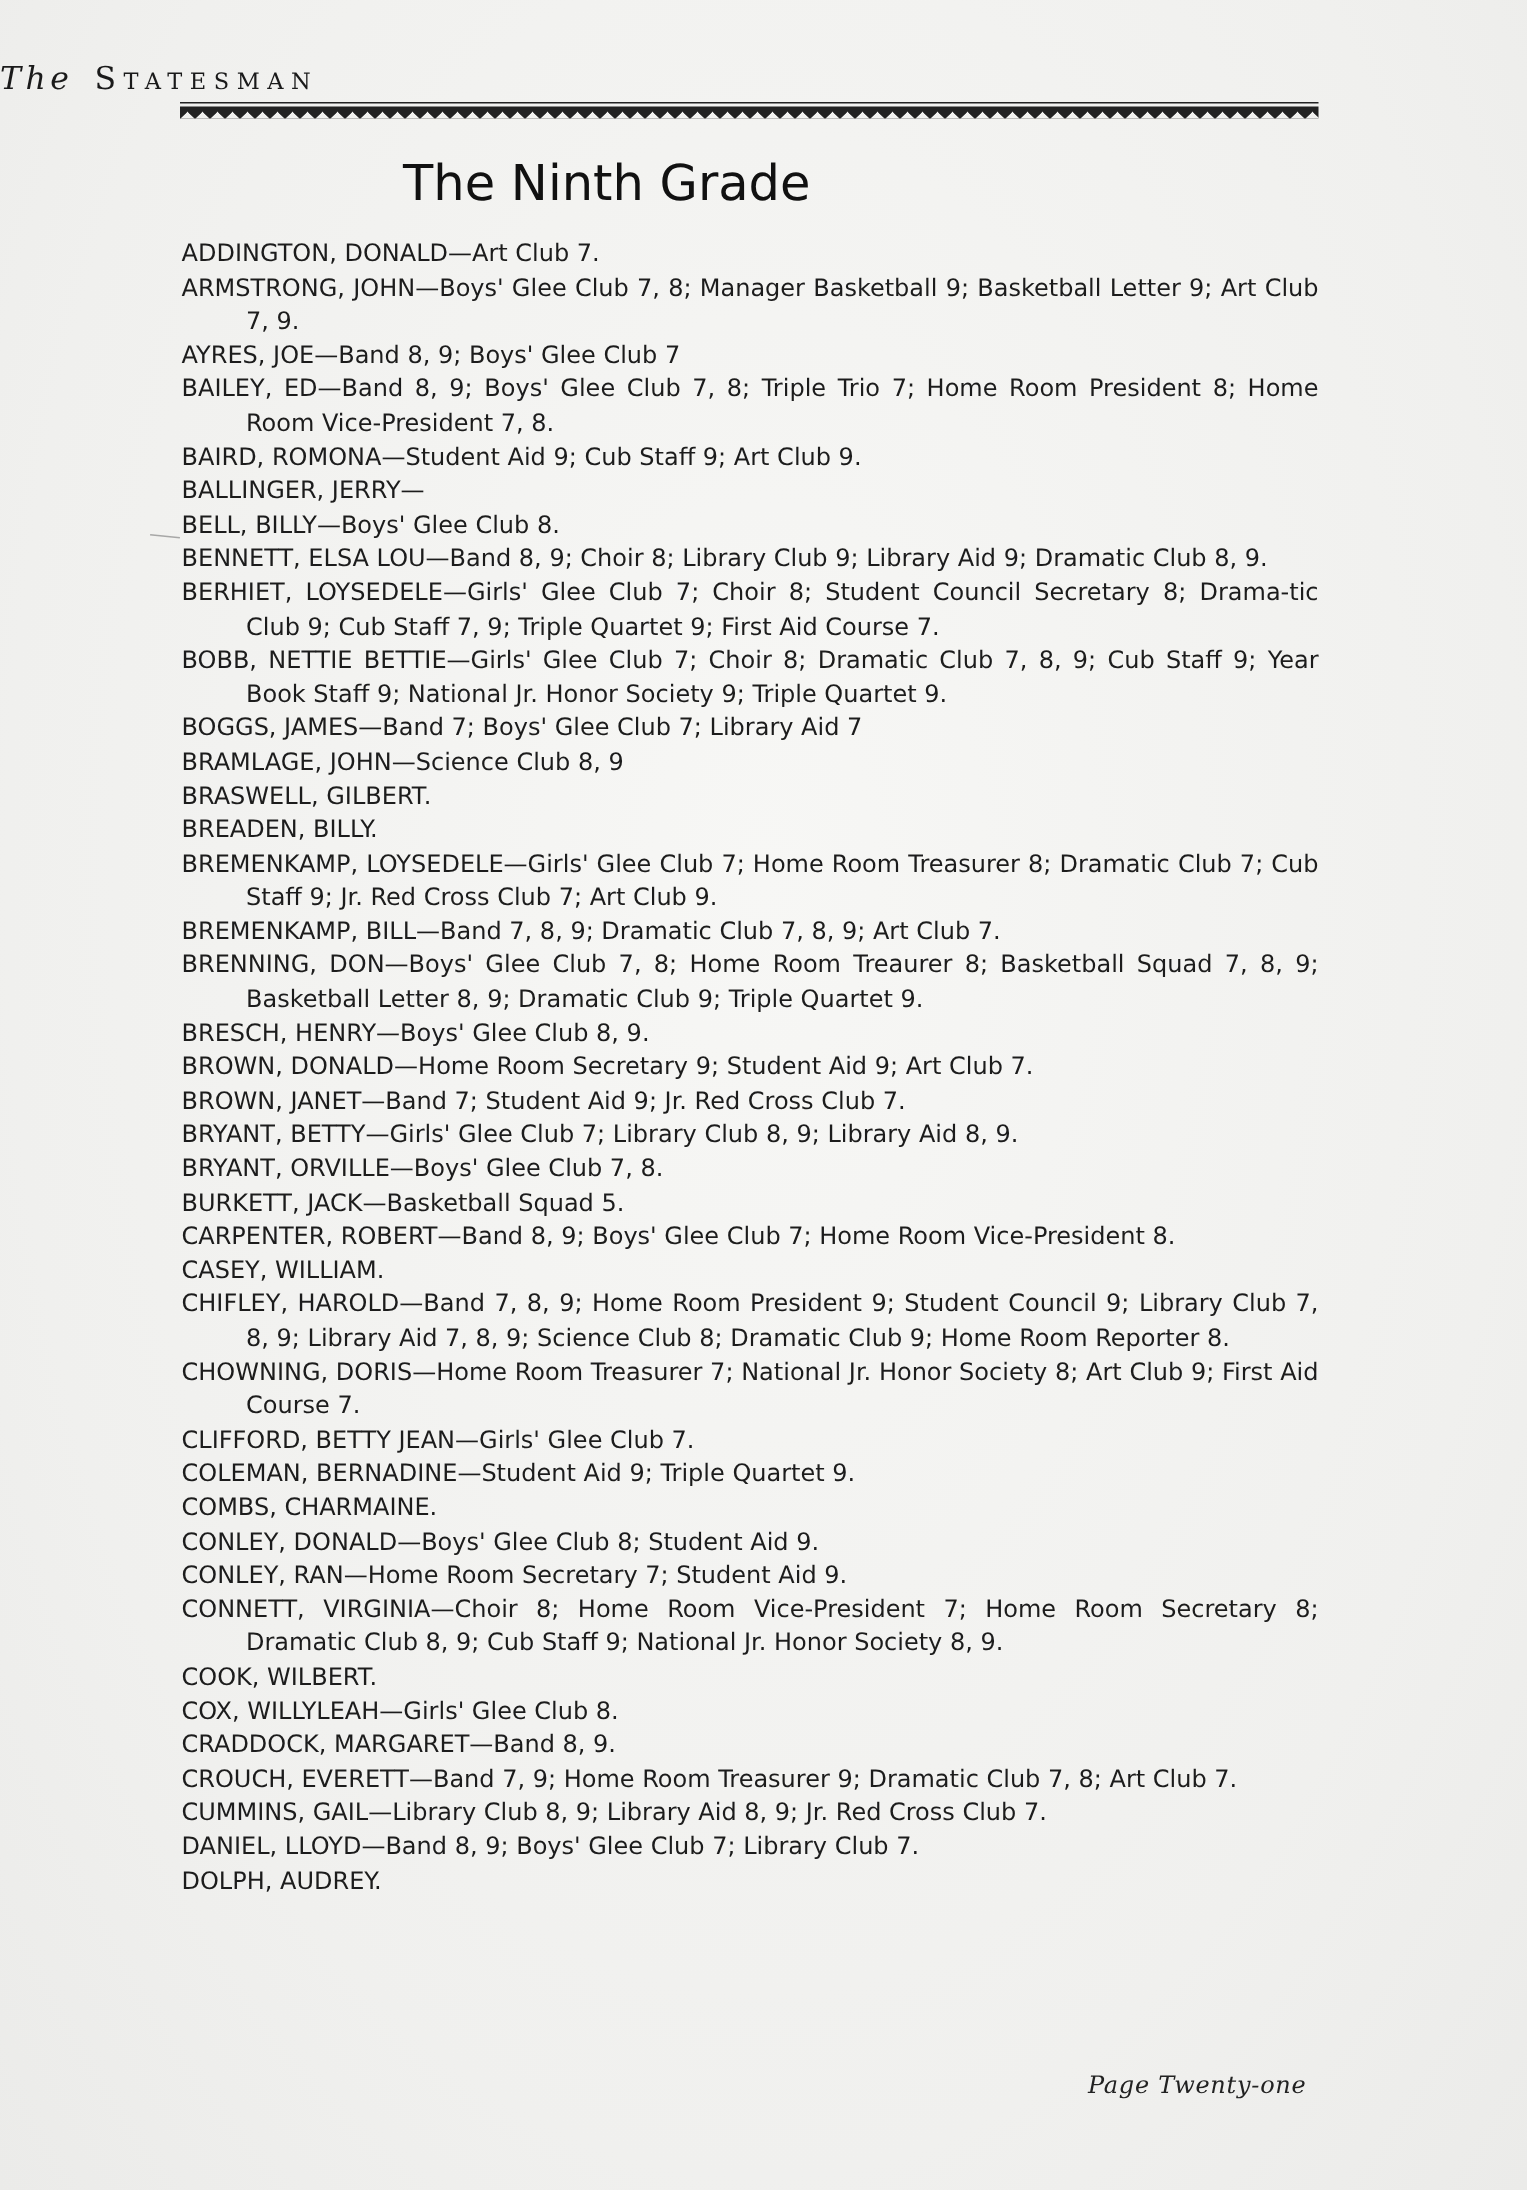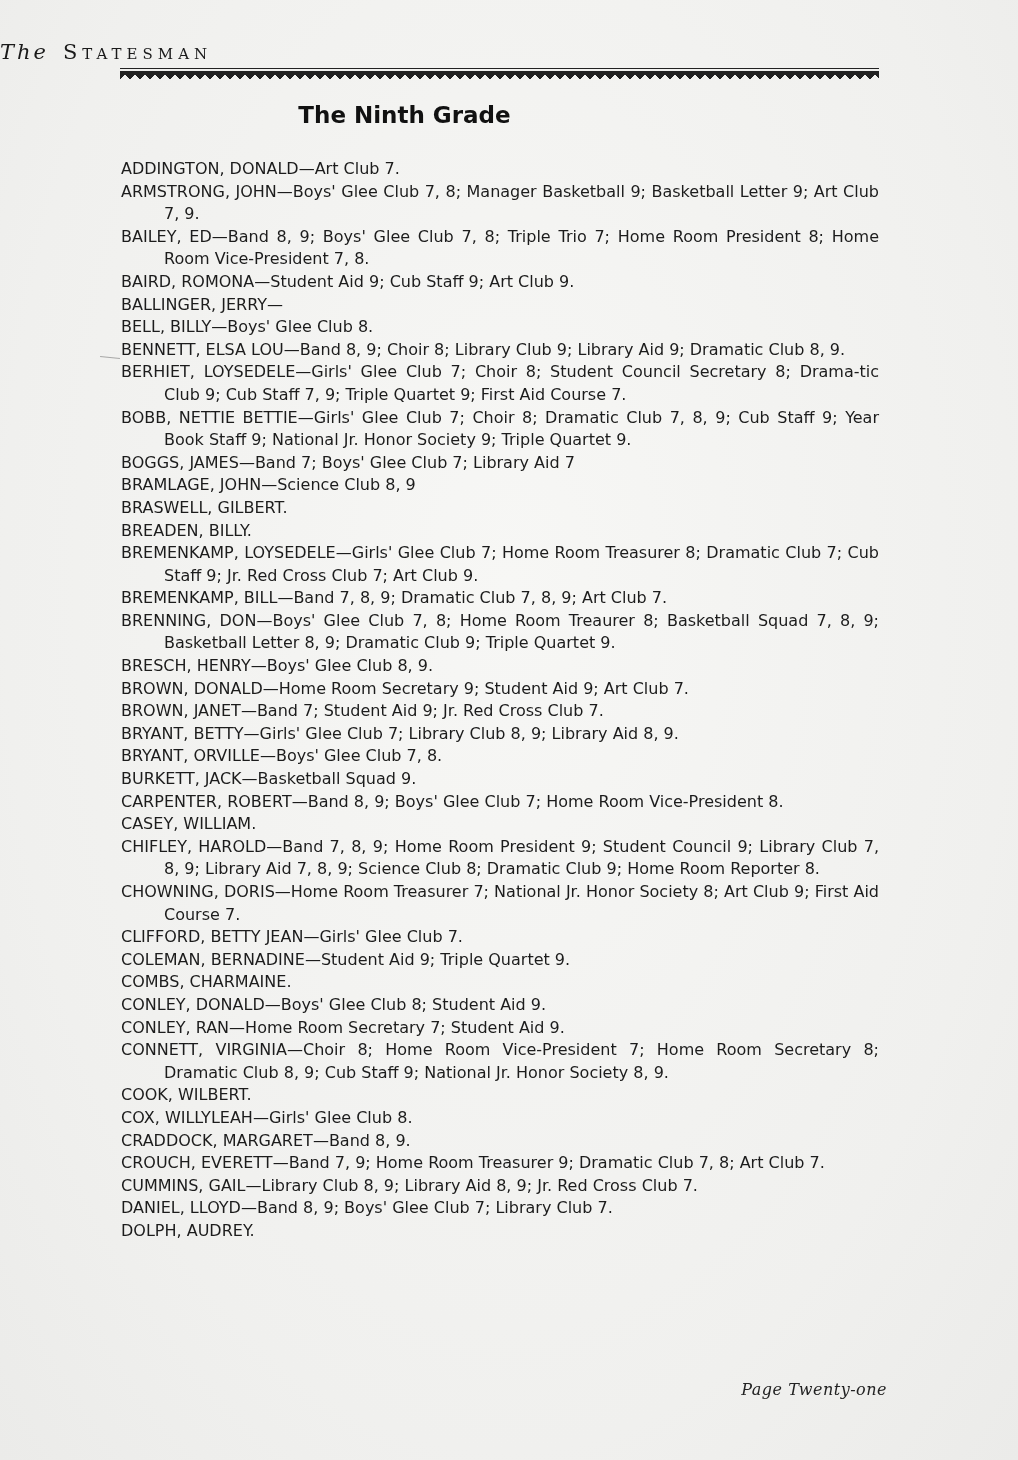--- a/index.html
+++ b/index.html
@@ -70,43 +70,43 @@
       background-size: 10px 5px;
       background-repeat: repeat-x;
     }
     .title {
       position: absolute;
       top: 102px;
       left: 0;
       width: 809px;
       text-align: center;
       font-family: "DejaVu Sans", "Liberation Sans", sans-serif;
-      font-weight: bold;
-      font-size: 23px;
+      font-weight: normal;
+      font-size: 33px;
       color: #111;
     }
     .entries {
       position: absolute;
       left: 121px;
       top: 158px;
       width: 758px;
       font-family: "DejaVu Sans", "Liberation Sans", sans-serif;
       font-size: 16px;
       line-height: 22.6px;
       color: #1c1c1c;
     }
     .entry {
       text-align: justify;
       padding-left: 43px;
       text-indent: -43px;
       margin: 0;
     }
     .footer {
       position: absolute;
-      right: 131px;
+      right: 147px;
       top: 1380px;
       font-family: "DejaVu Serif", "Liberation Serif", serif;
       font-style: italic;
       font-size: 16px;
       color: #222;
       letter-spacing: 0.5px;
     }
     .scratch {
       position: absolute;
       left: 100px;
@@ -133,40 +133,41 @@
     <div class="teeth"></div>
   </div>
 
   <div class="title">The Ninth Grade</div>
 
   <div class="scratch"></div>
 
   <div class="entries" id="entries">
       <p class="entry"><span>ADDINGTON, DONALD</span><span>—</span><span>Art Club 7.</span></p>
       <p class="entry"><span>ARMSTRONG, JOHN</span><span>—</span><span>Boys' Glee Club 7, 8; Manager Basketball 9; Basketball Letter 9; Art Club 7, 9.</span></p>
+      <p class="entry"><span>AYRES, JOE</span><span>—</span><span>Band 8, 9; Boys' Glee Club 7</span></p>
       <p class="entry"><span>BAILEY, ED</span><span>—</span><span>Band 8, 9; Boys' Glee Club 7, 8; Triple Trio 7; Home Room President 8; Home Room Vice-President 7, 8.</span></p>
       <p class="entry"><span>BAIRD, ROMONA</span><span>—</span><span>Student Aid 9; Cub Staff 9; Art Club 9.</span></p>
       <p class="entry"><span>BALLINGER, JERRY</span><span>—</span><span></span></p>
       <p class="entry"><span>BELL, BILLY</span><span>—</span><span>Boys' Glee Club 8.</span></p>
       <p class="entry"><span>BENNETT, ELSA LOU</span><span>—</span><span>Band 8, 9; Choir 8; Library Club 9; Library Aid 9; Dramatic Club 8, 9.</span></p>
       <p class="entry"><span>BERHIET, LOYSEDELE</span><span>—</span><span>Girls' Glee Club 7; Choir 8; Student Council Secretary 8; Drama-tic Club 9; Cub Staff 7, 9; Triple Quartet 9; First Aid Course 7.</span></p>
       <p class="entry"><span>BOBB, NETTIE BETTIE</span><span>—</span><span>Girls' Glee Club 7; Choir 8; Dramatic Club 7, 8, 9; Cub Staff 9; Year Book Staff 9; National Jr. Honor Society 9; Triple Quartet 9.</span></p>
       <p class="entry"><span>BOGGS, JAMES</span><span>—</span><span>Band 7; Boys' Glee Club 7; Library Aid 7</span></p>
       <p class="entry"><span>BRAMLAGE, JOHN</span><span>—</span><span>Science Club 8, 9</span></p>
       <p class="entry"><span>BRASWELL, GILBERT.</span></p>
       <p class="entry"><span>BREADEN, BILLY.</span></p>
       <p class="entry"><span>BREMENKAMP, LOYSEDELE</span><span>—</span><span>Girls' Glee Club 7; Home Room Treasurer 8; Dramatic Club 7; Cub Staff 9; Jr. Red Cross Club 7; Art Club 9.</span></p>
       <p class="entry"><span>BREMENKAMP, BILL</span><span>—</span><span>Band 7, 8, 9; Dramatic Club 7, 8, 9; Art Club 7.</span></p>
       <p class="entry"><span>BRENNING, DON</span><span>—</span><span>Boys' Glee Club 7, 8; Home Room Treaurer 8; Basketball Squad 7, 8, 9; Basketball Letter 8, 9; Dramatic Club 9; Triple Quartet 9.</span></p>
       <p class="entry"><span>BRESCH, HENRY</span><span>—</span><span>Boys' Glee Club 8, 9.</span></p>
       <p class="entry"><span>BROWN, DONALD</span><span>—</span><span>Home Room Secretary 9; Student Aid 9; Art Club 7.</span></p>
       <p class="entry"><span>BROWN, JANET</span><span>—</span><span>Band 7; Student Aid 9; Jr. Red Cross Club 7.</span></p>
       <p class="entry"><span>BRYANT, BETTY</span><span>—</span><span>Girls' Glee Club 7; Library Club 8, 9; Library Aid 8, 9.</span></p>
       <p class="entry"><span>BRYANT, ORVILLE</span><span>—</span><span>Boys' Glee Club 7, 8.</span></p>
-      <p class="entry"><span>BURKETT, JACK</span><span>—</span><span>Basketball Squad 9.</span></p>
+      <p class="entry"><span>BURKETT, JACK</span><span>—</span><span>Basketball Squad 5.</span></p>
       <p class="entry"><span>CARPENTER, ROBERT</span><span>—</span><span>Band 8, 9; Boys' Glee Club 7; Home Room Vice-President 8.</span></p>
       <p class="entry"><span>CASEY, WILLIAM.</span></p>
       <p class="entry"><span>CHIFLEY, HAROLD</span><span>—</span><span>Band 7, 8, 9; Home Room President 9; Student Council 9; Library Club 7, 8, 9; Library Aid 7, 8, 9; Science Club 8; Dramatic Club 9; Home Room Reporter 8.</span></p>
       <p class="entry"><span>CHOWNING, DORIS</span><span>—</span><span>Home Room Treasurer 7; National Jr. Honor Society 8; Art Club 9; First Aid Course 7.</span></p>
       <p class="entry"><span>CLIFFORD, BETTY JEAN</span><span>—</span><span>Girls' Glee Club 7.</span></p>
       <p class="entry"><span>COLEMAN, BERNADINE</span><span>—</span><span>Student Aid 9; Triple Quartet 9.</span></p>
       <p class="entry"><span>COMBS, CHARMAINE.</span></p>
       <p class="entry"><span>CONLEY, DONALD</span><span>—</span><span>Boys' Glee Club 8; Student Aid 9.</span></p>
       <p class="entry"><span>CONLEY, RAN</span><span>—</span><span>Home Room Secretary 7; Student Aid 9.</span></p>
       <p class="entry"><span>CONNETT, VIRGINIA</span><span>—</span><span>Choir 8; Home Room Vice-President 7; Home Room Secretary 8; Dramatic Club 8, 9; Cub Staff 9; National Jr. Honor Society 8, 9.</span></p>

